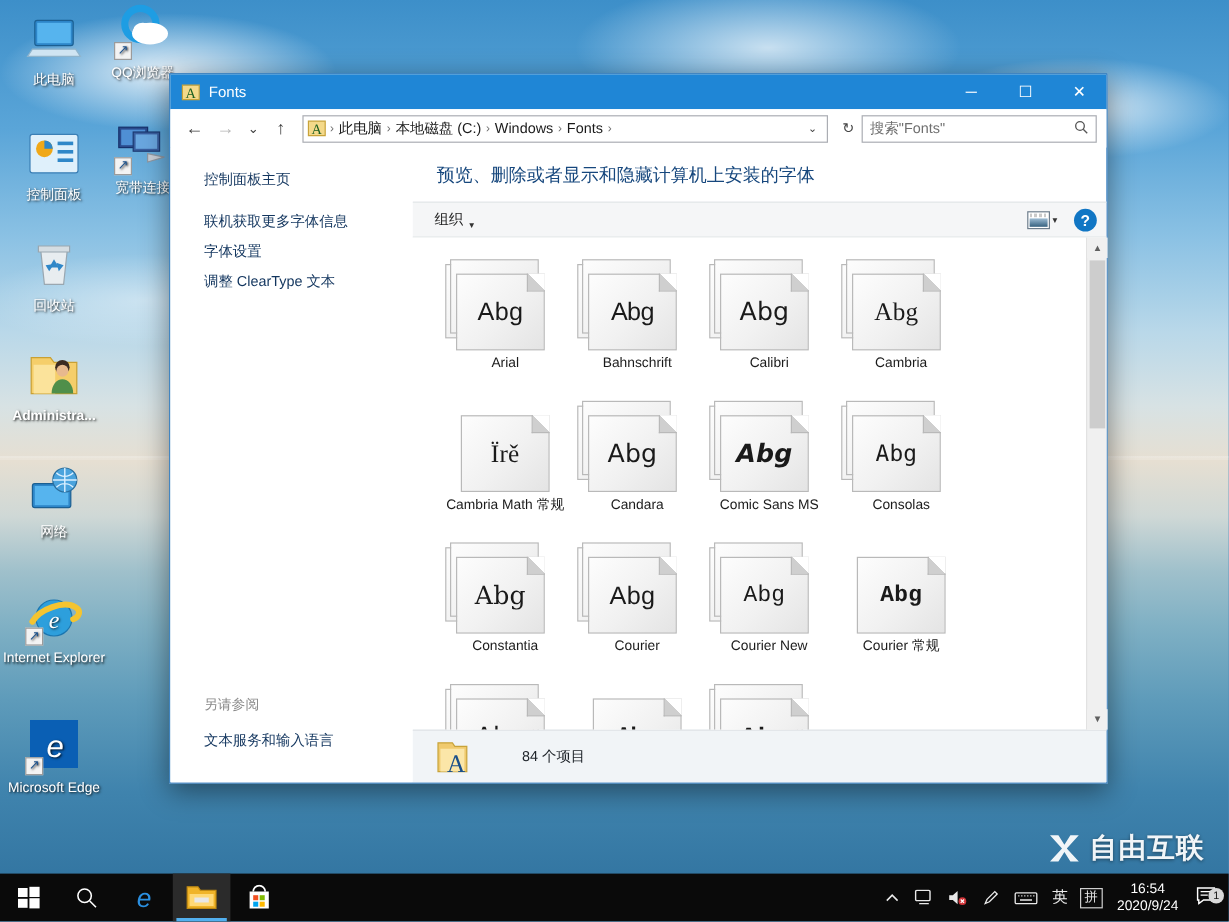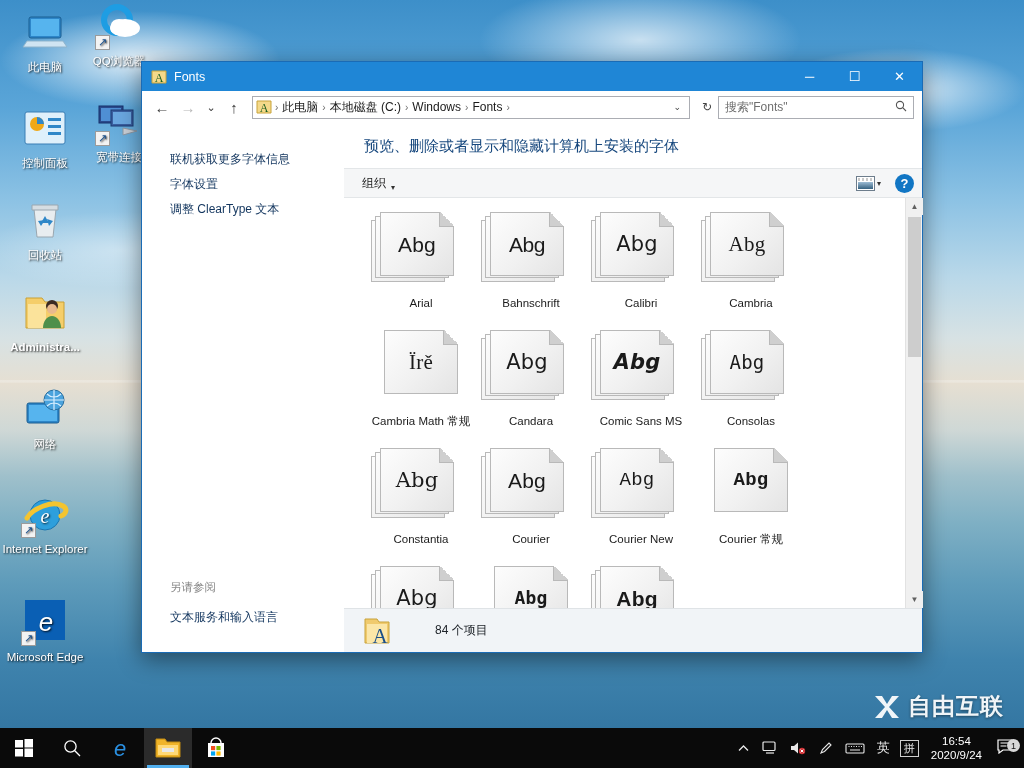--- a/index.html
+++ b/index.html
@@ -164,21 +164,21 @@
   .tile-icon {
     width: 100px; height: 78px; margin: 0 auto 6px auto; position: relative;
   }
   .page {
     position: absolute; background: linear-gradient(135deg,#fdfdfd 0%,#f1f1f1 55%,#e4e4e4 100%);
     border: 1px solid #b9b9b9;
   }
   .page.back2 { left: 0px;  top: 8px;  width: 74px; height: 62px; }
   .page.back1 { left: 4px;  top: 4px;  width: 74px; height: 62px; }
   .page.front {
-    left: 9px; top: 0px; width: 74px; height: 64px;
+    left: 9px; top: 16px; width: 74px; height: 64px;
     display: flex; align-items: center; justify-content: center;
     color: #1a1a1a;
   }
   .page.front.single { left: 13px; }
   .fold {
     position: absolute; right: -1px; top: -1px; width: 15px; height: 15px;
     background: linear-gradient(225deg,#ffffff 50%, #cfcfcf 50%);
     border-left: 1px solid #b9b9b9; border-bottom: 1px solid #b9b9b9;
   }
   .abg { font-size: 21px; letter-spacing: .2px; line-height: 1; }
@@ -422,20 +422,21 @@
           <circle cx="5" cy="5" r="3.6" fill="none" stroke="#555" stroke-width="1.1"></circle>
           <line x1="7.7" y1="7.7" x2="11" y2="11" stroke="#555" stroke-width="1.1"></line>
         </svg>
       </span>
     </div>
   </div>
 
   <div id="body">
 
     <div id="sidebar">
+      <div class="side-link">控制面板主页</div>
       <div class="side-gap"></div>
       <div class="side-link">联机获取更多字体信息</div>
       <div class="side-link">字体设置</div>
       <div class="side-link">调整 ClearType 文本</div>
 
       <div class="side-foot">
         <div class="side-foot-title">另请参阅</div>
         <div class="side-link">文本服务和输入语言</div>
       </div>
     </div>

